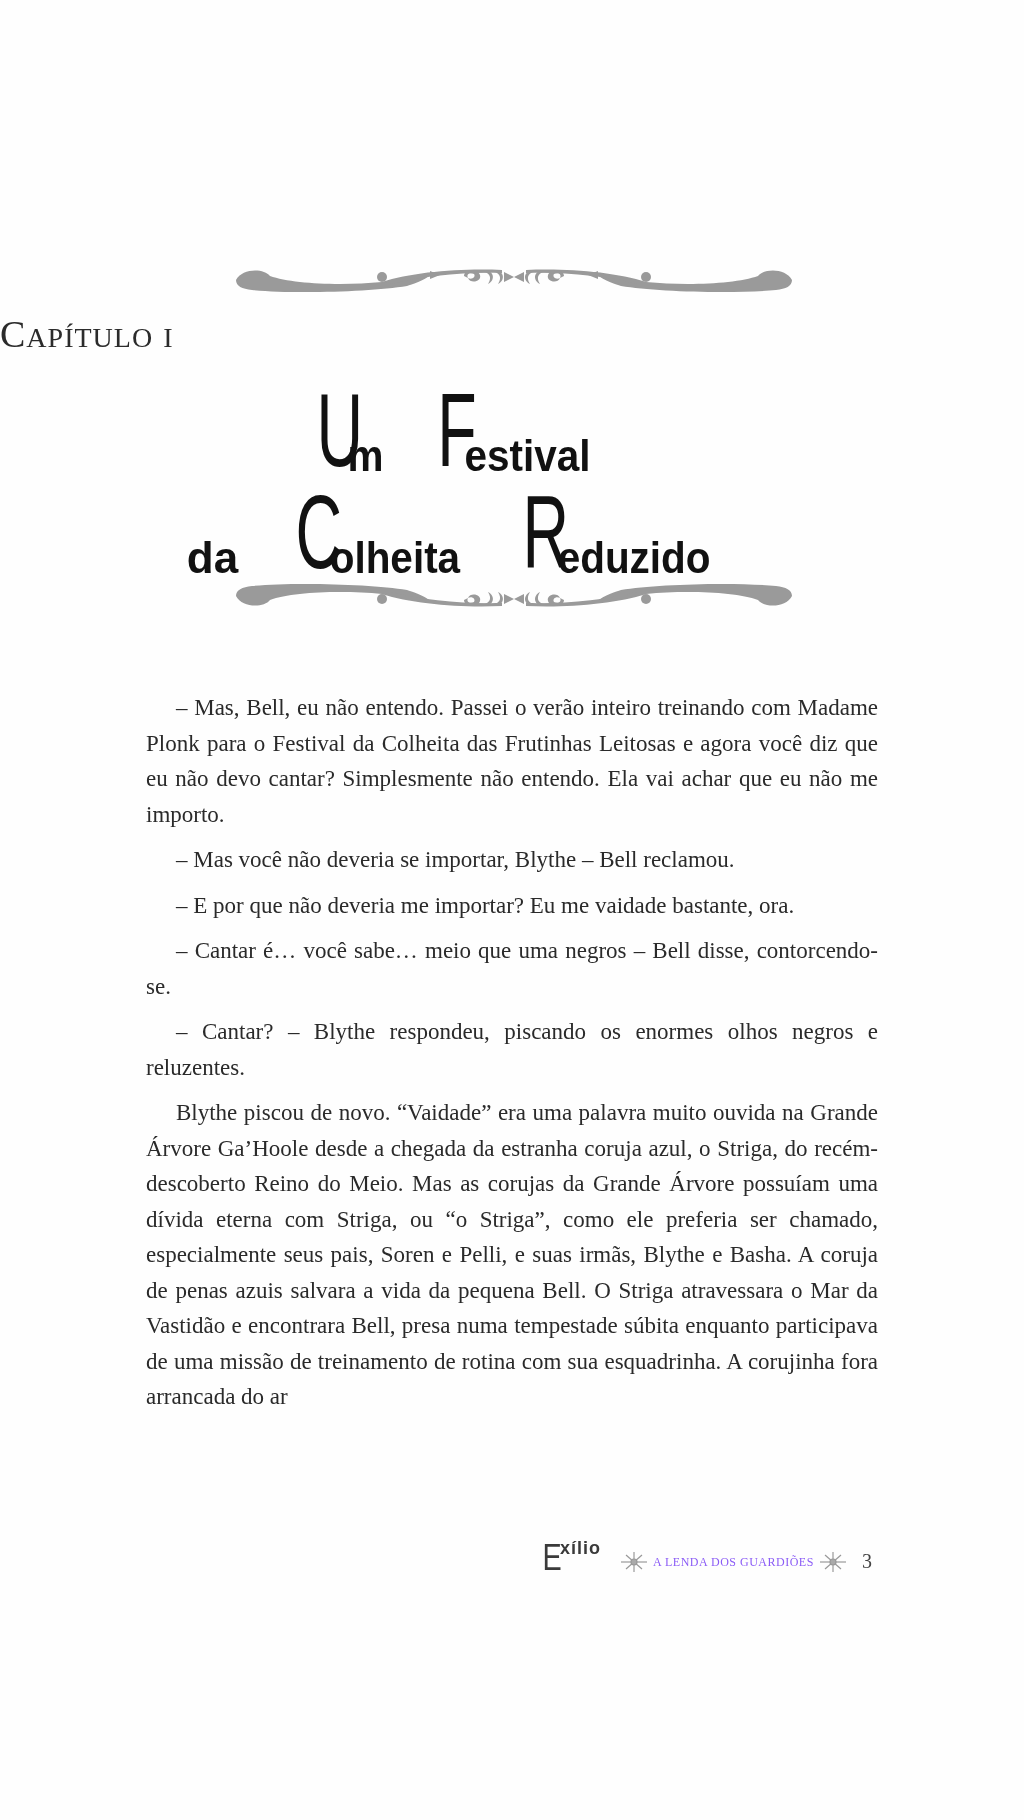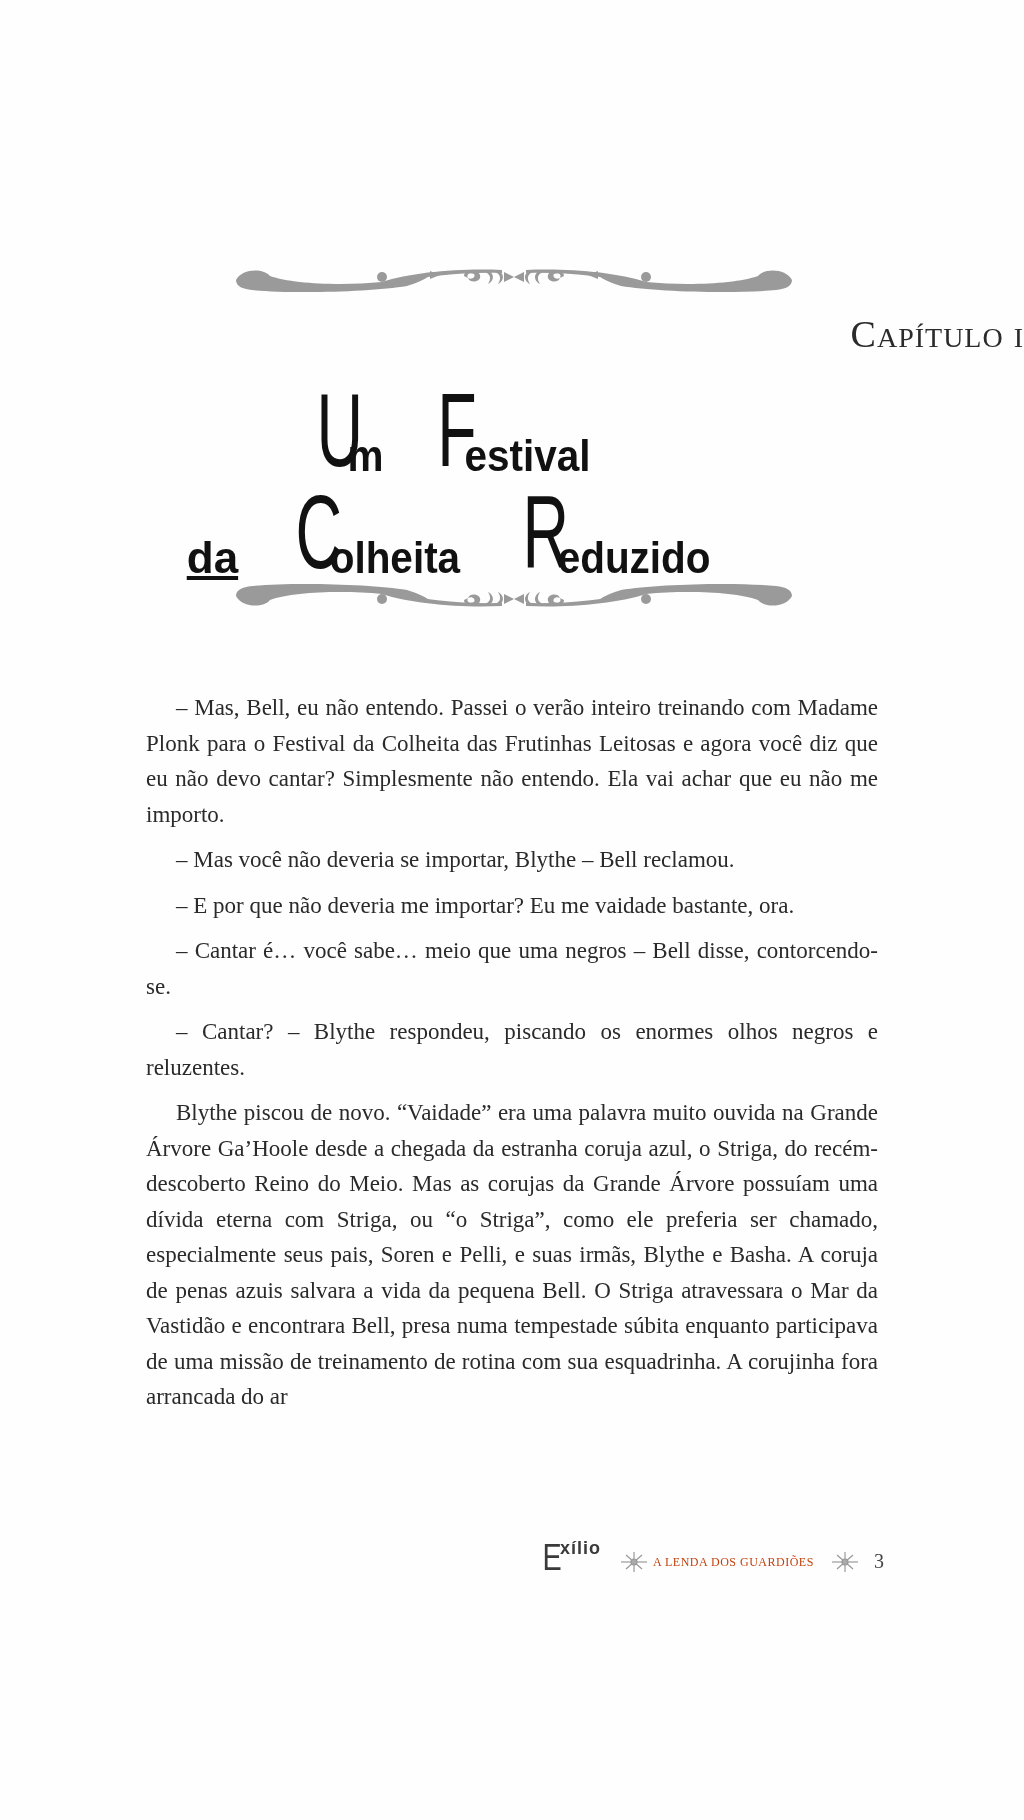--- a/index.html
+++ b/index.html
@@ -5,21 +5,21 @@
     html, body { margin: 0; padding: 0; background: #ffffff; }
     body { width: 1024px; height: 1820px; position: relative; overflow: hidden; }
     .page { position: absolute; left: 0; top: 0; width: 1024px; height: 1820px; background: #fefefe; }
 
     .ornament { position: absolute; left: 232px; width: 564px; height: 34px; }
     .ornament svg { width: 100%; height: 100%; display: block; }
     .ornament-top { top: 262px; }
     .ornament-bottom { top: 580px; }
 
     .chapter-label {
-      position: absolute; top: 312px; left: 0; width: 1024px; text-align: right;
+      position: absolute; top: 312px; left: 0; width: 1024px; text-align: left;
       font-family: "Liberation Serif", "DejaVu Serif", serif;
       font-size: 36px; color: #2b2b2b; letter-spacing: 1px;
     }
     .chapter-label .big { font-size: 38px; }
     .chapter-label .small { font-size: 28px; text-transform: uppercase; }
 
     .title-line {
       position: absolute; left: 0; width: 904px; text-align: center;
       font-family: "Liberation Sans Narrow", "Liberation Sans", "DejaVu Sans", sans-serif;
       font-weight: bold; color: #111111; white-space: nowrap;
@@ -29,21 +29,21 @@
     .title-line .cap {
       font-weight: normal; font-size: 104px; line-height: 1; display: inline-block;
       transform: scaleX(0.62); transform-origin: right bottom; margin-left: -20px; margin-right: -18px;
       vertical-align: bottom;
     }
     .title-line .rest {
       font-size: 44px; display: inline-block; transform: scaleX(0.92);
       vertical-align: bottom; line-height: 1; margin-bottom: 4px;
     }
     .title-line .word { display: inline-block; margin: 0 22px; vertical-align: bottom; }
-    .title-line .lower { font-size: 44px; display: inline-block; line-height: 1; margin-bottom: 4px; vertical-align: bottom; text-decoration: underline; }
+    .title-line .lower { font-size: 44px; display: inline-block; line-height: 1; margin-bottom: 4px; vertical-align: bottom; }
 
     .body-text {
       position: absolute; top: 680px; left: 136px; width: 752px;
       font-family: "Liberation Serif", "DejaVu Serif", serif;
       font-size: 23px; line-height: 35.5px; color: #2a2a2a;
     }
     .body-text p { margin: 10px; text-indent: 30px; text-align: justify; text-align-last: left; }
 
     .footer {
       position: absolute; top: 1536px; left: 540px; width: 400px; height: 40px;
@@ -51,22 +51,22 @@
     }
     .footer .series-title {
       font-family: "Liberation Sans", "DejaVu Sans", sans-serif; font-weight: bold;
       color: #3a3a3a; display: flex; align-items: flex-end; margin-right: 18px;
     }
     .footer .series-title .E { font-size: 36px; font-weight: normal; line-height: 1; transform: scaleX(0.8); display: inline-block; margin-right: -4px; }
     .footer .series-title .rest { font-size: 18px; line-height: 1; margin-bottom: 19px; letter-spacing: 1px; }
     .footer .star { width: 30px; height: 24px; display: inline-block; margin-bottom: 2px; }
     .footer .star svg { width: 100%; height: 100%; }
     .footer .book-series {
-      font-family: "Liberation Serif", "DejaVu Serif", serif; font-size: 12px; color: #c2410c;
-      margin: 0 16px 6px 4px; letter-spacing: 0.5px; white-space: nowrap;
+      font-family: "Liberation Serif", "DejaVu Serif", serif; font-size: 12px; color: #8b5cf6;
+      margin: 0 4px 6px 4px; letter-spacing: 0.5px; white-space: nowrap;
     }
     .footer .page-number {
       font-family: "Liberation Serif", "DejaVu Serif", serif; font-size: 20px; color: #444;
       margin-left: 14px; margin-bottom: 3px;
     }
   </style>
 </head>
 <body>
 
 <div class="page">

